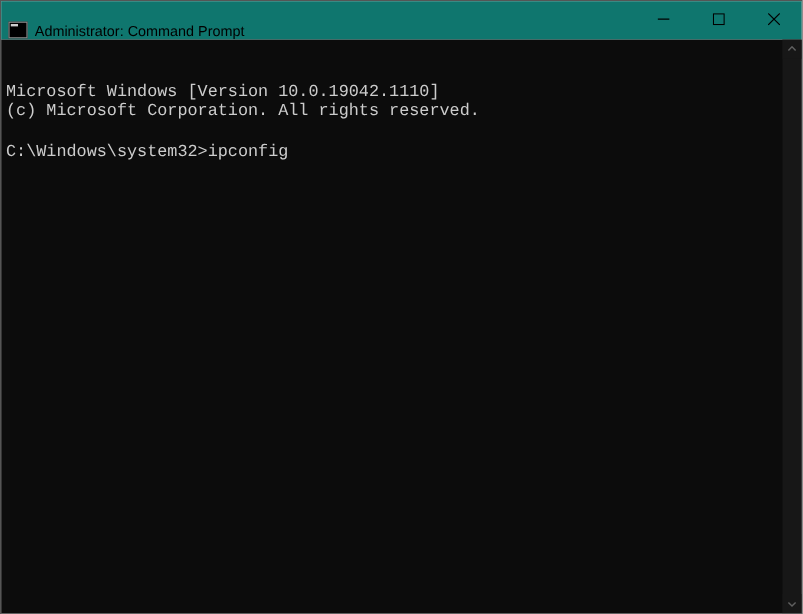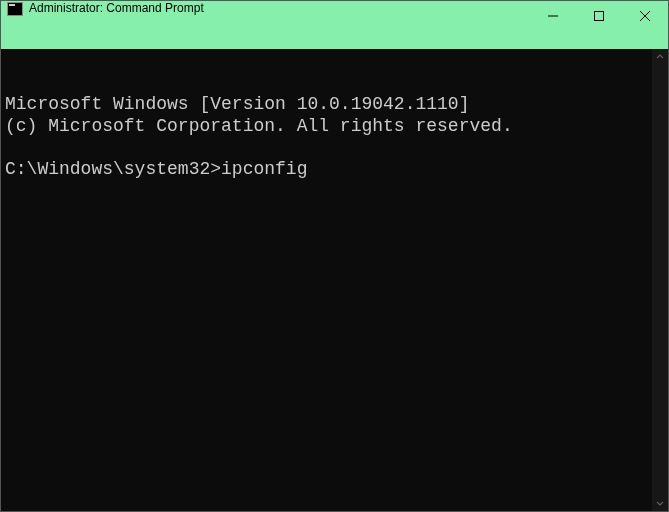--- a/index.html
+++ b/index.html
@@ -16,24 +16,24 @@
     }
     .window {
       width: 669px;
       height: 512px;
       background: #fff;
       border: 1px solid #555;
       display: flex;
       flex-direction: column;
     }
     .titlebar {
-      height: 48px;
-      background: #86efac;
+      height: 32px;
+      background: #0f766e;
       display: flex;
-      align-items: flex-start;
+      align-items: flex-end;
       padding-left: 6px;
       position: relative;
     }
     .app-icon {
       width: 16px;
       height: 16px;
       margin-right: 6px;
       display: flex;
       align-items: center;
       justify-content: center;
@@ -78,21 +78,21 @@
     }
     .win-btn svg {
       width: 10px;
       height: 10px;
     }
     .terminal {
       flex: 1;
       background: #0c0c0c;
       color: #cccccc;
       font-family: Consolas, "Courier New", monospace;
-      font-size: 18px;
+      font-size: 14px;
       line-height: 1.2;
       padding: 2px 4px;
       white-space: pre;
       overflow: hidden;
       position: relative;
     }
     .terminal-content {
       width: calc(100% - 16px);
     }
     .scrollbar {

